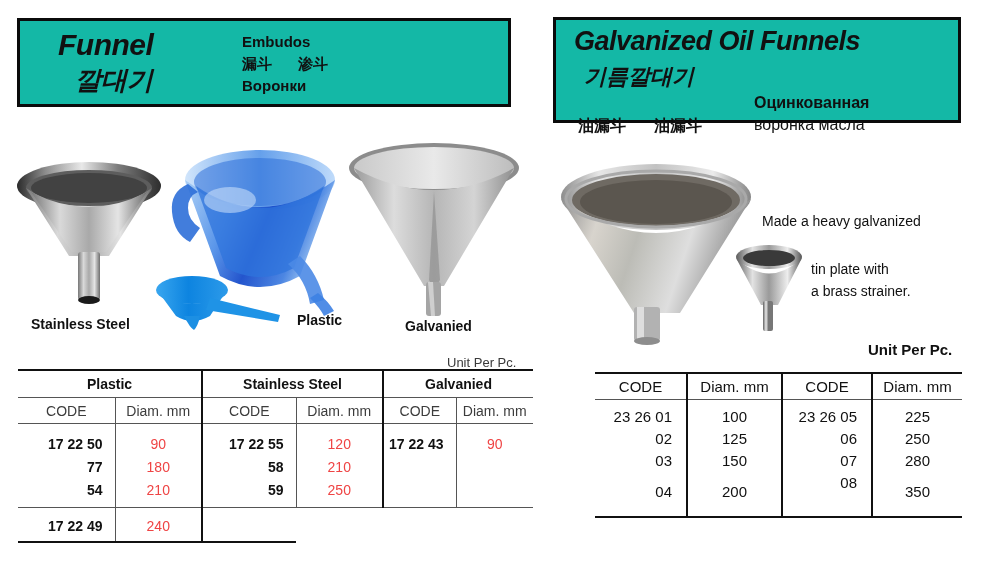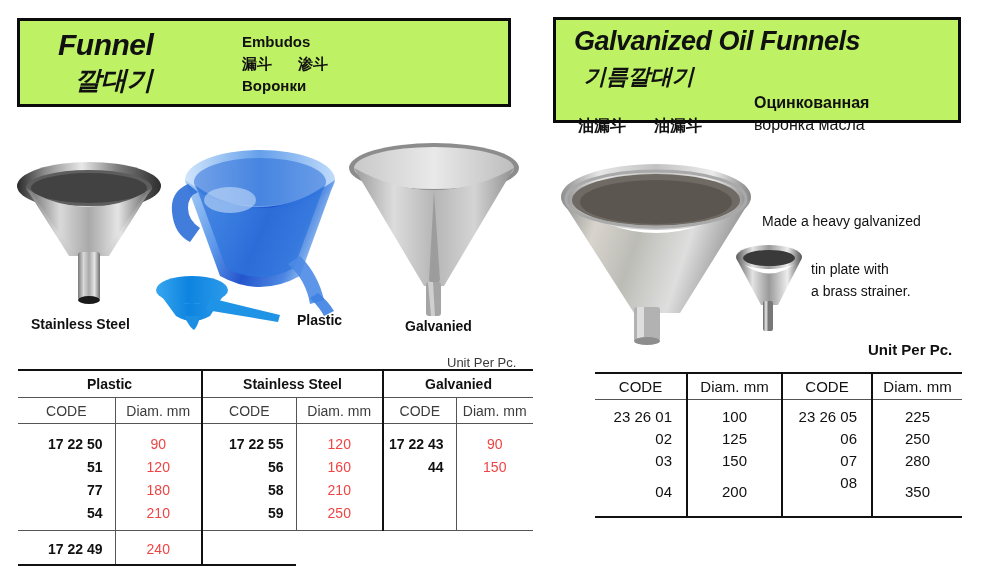--- a/index.html
+++ b/index.html
@@ -1,20 +1,20 @@
 <!DOCTYPE html>
 <html><head>
 <meta charset="utf-8">
 <style>
   html,body{margin:0;padding:0;background:#fff;}
   body{width:998px;height:580px;position:relative;overflow:hidden;
        font-family:"Liberation Sans","DejaVu Sans",sans-serif;color:#111;}
 
   
-  .banner{position:absolute;background:#bef264;border:3px solid #0b0b0b;
+  .banner{position:absolute;background:#14b8a6;border:3px solid #0b0b0b;
           box-sizing:border-box;}
   #left-banner{left:17px;top:18px;width:494px;height:89px;}
   #right-banner{left:553px;top:17px;width:408px;height:106px;}
 
   .btitle{font-style:italic;font-weight:bold;color:#111;letter-spacing:-0.5px;}
   #left-title{position:absolute;left:38px;top:7px;font-size:30px;}
   #left-korean{position:absolute;left:55px;top:42px;font-size:26px;font-weight:bold;
                font-style:italic;}
   #left-es{position:absolute;left:222px;top:12px;font-size:15px;font-weight:bold;}
   #left-cn-row{position:absolute;left:222px;top:34px;font-size:15px;font-weight:bold;}
@@ -266,28 +266,20 @@
 
   <tr>
     <td class="code" style="padding-top:8px">17 22 50</td>
     <td class="dia vthin" style="padding-top:8px">90</td>
     <td class="code vsep" style="padding-top:8px">17 22 55</td>
     <td class="dia vthin" style="padding-top:8px">120</td>
     <td class="code vsep" style="padding-top:8px">17 22 43</td>
     <td class="dia vthin" style="padding-top:8px">90</td>
   </tr>
   <tr>
-    <td class="code">51</td>
-    <td class="dia vthin">120</td>
-    <td class="code vsep">56</td>
-    <td class="dia vthin">160</td>
-    <td class="code vsep">44</td>
-    <td class="dia vthin">150</td>
-  </tr>
-  <tr>
     <td class="code">77</td>
     <td class="dia vthin">180</td>
     <td class="code vsep">58</td>
     <td class="dia vthin">210</td>
     <td class="code vsep"></td>
     <td class="dia vthin"></td>
   </tr>
   <tr>
     <td class="code thinline" style="padding-bottom:6px">54</td>
     <td class="dia vthin thinline" style="padding-bottom:6px">210</td>

